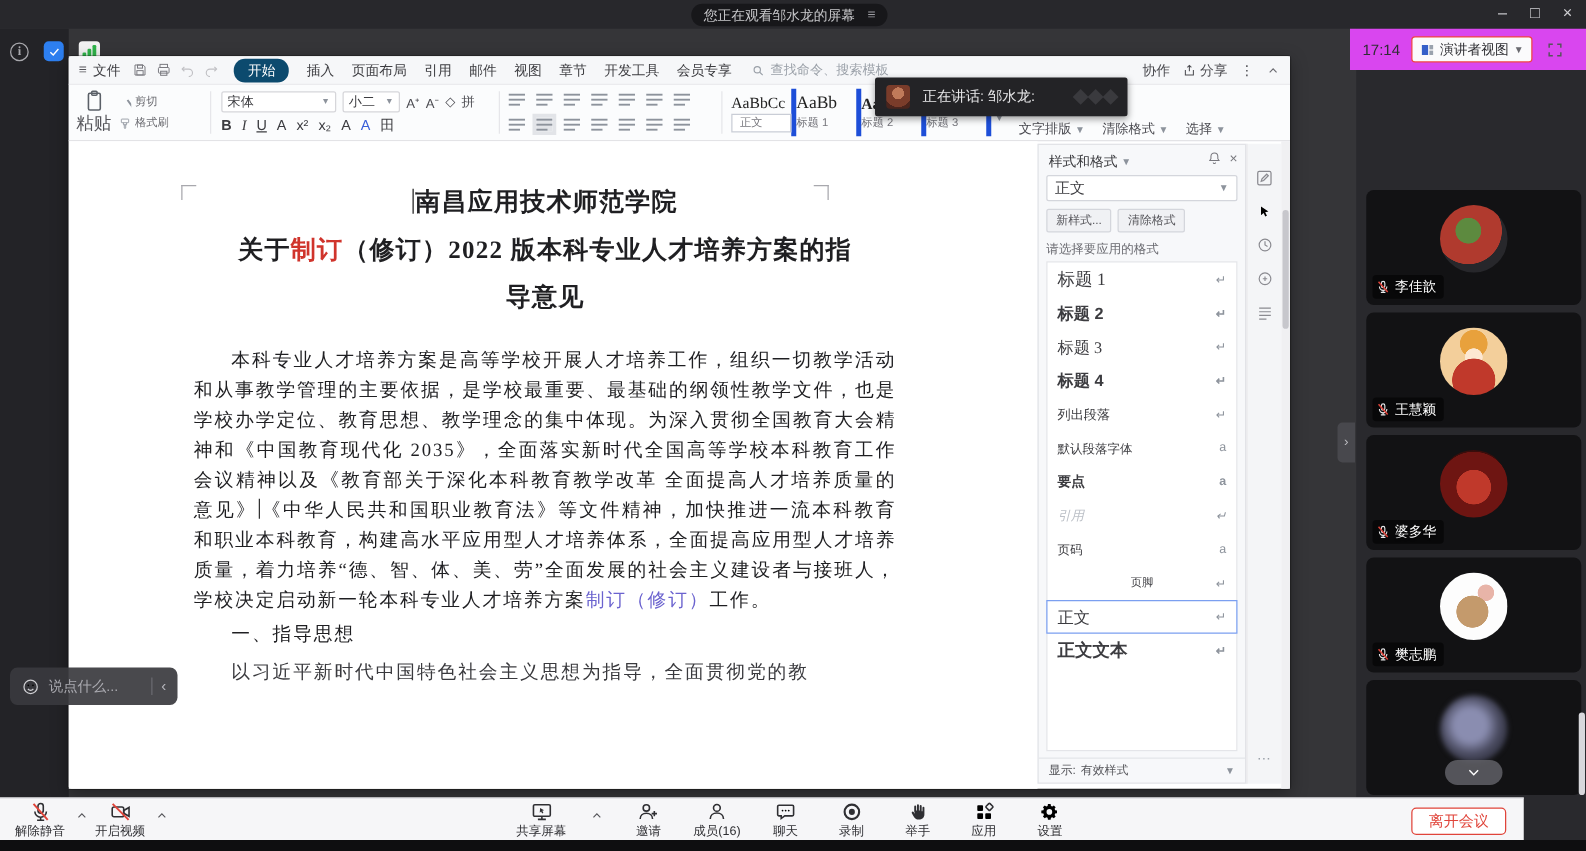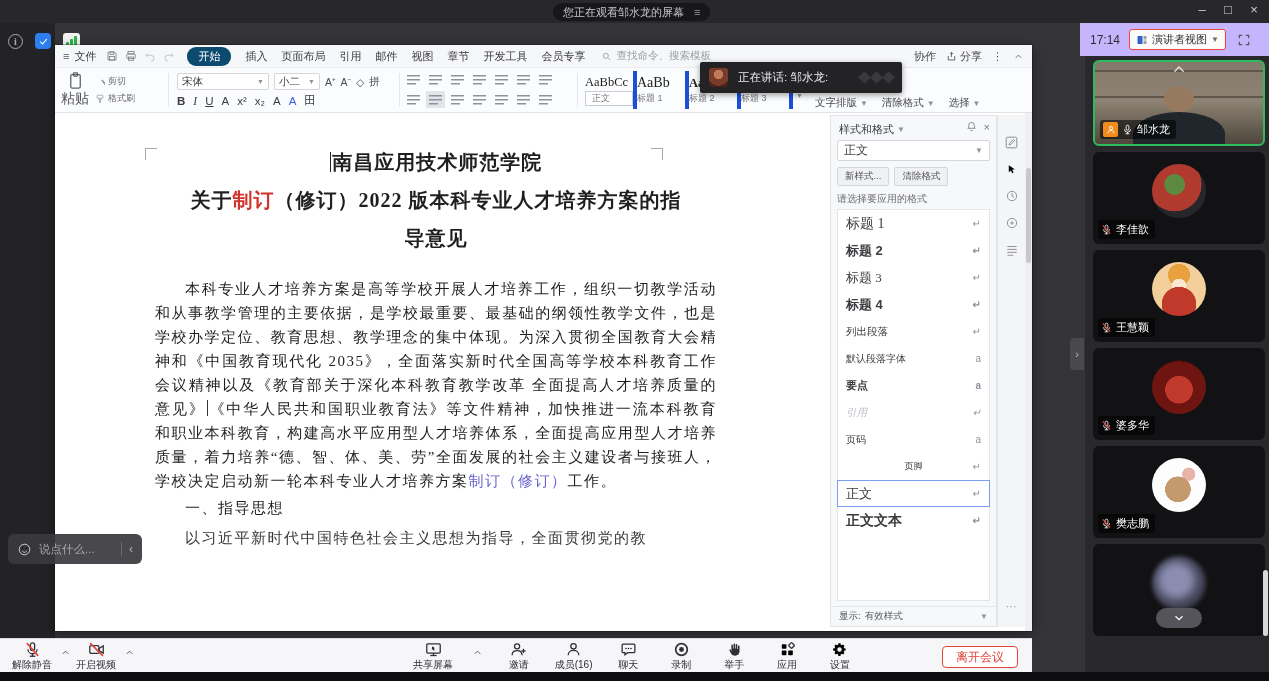--- a/index.html
+++ b/index.html
@@ -17,21 +17,21 @@
 
   
   .tl-ind{position:absolute;left:8px;top:33px;display:flex;gap:12px;align-items:center}
   .ico-info{width:15px;height:15px;border:1.5px solid #a8a8ad;border-radius:50%;color:#a8a8ad;
             font-size:10px;font-weight:bold;display:flex;align-items:center;justify-content:center;font-family:"Liberation Serif",serif}
   .ico-shield{width:16px;height:16px;border-radius:4px;background:#2d7ff0;display:flex;align-items:center;justify-content:center;color:#fff;font-size:10px}
   .ico-signal{width:17px;height:16px;border-radius:3px;background:#f2f2f2;display:flex;align-items:flex-end;justify-content:center;gap:1.5px;padding:3px 3px}
   .ico-signal i{display:block;width:2.5px;background:#2fb34a;border-radius:1px}
 
   
-  .tr-strip{position:absolute;left:1080px;top:23px;width:189px;height:33px;background:#c4b5fd;
+  .tr-strip{position:absolute;left:1080px;top:23px;width:189px;height:33px;background:#d946ef;
             display:flex;align-items:center;gap:9px;padding:0 10px;z-index:20}
   .tr-time{font-size:12px;color:#2e2e32}
   .viewbtn{display:flex;align-items:center;gap:4px;border:1px solid #ef4444;background:#fbfbfc;
            border-radius:3px;padding:2px 6px;font-size:11px;color:#2e2e32}
   .viewbtn .car{font-size:8px;color:#6b6b70}
   .fsbtn{margin-left:2px;display:flex}
 
   
   .wps{position:absolute;left:55px;top:45px;width:977px;height:586px;background:#fff;border-radius:2px;
        box-shadow:0 0 0 1px rgba(0,0,0,.25),0 4px 14px rgba(0,0,0,.35)}
@@ -169,21 +169,21 @@
         radial-gradient(circle at 50% 24%,#e8a13c 0 22%,rgba(0,0,0,0) 23%),#f3cf9b}
   .ava4{background:radial-gradient(circle at 50% 55%,#c0392b 0 34%,#6e1512 35% 70%,#3a0d0b 71%)}
   .ava5{background:radial-gradient(circle at 48% 58%,#c49a6c 0 30%,rgba(0,0,0,0) 31%),
         radial-gradient(circle at 68% 30%,#e8b4a8 0 12%,rgba(0,0,0,0) 13%),#fdfdfd}
   .ava6{background:radial-gradient(circle at 45% 45%,#8a8db0 0 30%,#4a4b60 55%,#2e2f3c 80%);filter:blur(2px)}
   .t6chev{position:absolute;left:50%;bottom:8px;width:46px;height:20px;margin-left:-23px;border-radius:10px;
           background:rgba(96,96,102,.85);display:flex;align-items:center;justify-content:center}
   .edge-scroll{position:absolute;right:1px;top:570px;width:5px;height:66px;background:#d8d8dc;border-radius:3px;z-index:26}
 
   
-  .btoolbar{position:absolute;left:0;top:638px;width:1032px;height:34px;background:#f6f6f8;border-top:1px solid #dedee2;z-index:60}
+  .btoolbar{position:absolute;left:0;top:638px;width:1219px;height:34px;background:#f6f6f8;border-top:1px solid #dedee2;z-index:60}
   .bbtn{position:absolute;top:2px;display:flex;flex-direction:column;align-items:center;width:56px}
   .bbtn .lb{font-size:10px;color:#2e2e32;margin-top:0px;white-space:nowrap}
   .bcaret{position:absolute;top:8px;color:#55555a}
   .centerbar{position:absolute;left:413px;top:2px;width:444px;display:flex;justify-content:space-between}
   .cbtn{display:flex;flex-direction:column;align-items:center;min-width:34px}
   .cbtn .lb{font-size:10px;color:#2e2e32;margin-top:0;white-space:nowrap}
   .leave{position:absolute;right:14px;top:7px;height:22px;padding:0 13px;border:1px solid #e0443a;border-radius:4px;
          background:#fff;color:#e0443a;font-size:12px;line-height:20px}
   .blackstrip{position:absolute;left:0;top:672px;width:1269px;height:9px;background:#0e0e10;z-index:70}
   .leftdark{position:absolute;left:0;top:23px;width:55px;height:615px;background:#232327}
@@ -647,39 +647,20 @@
       </svg>
     <span class="cp-text">说点什么...</span>
     <span class="cp-div"></span>
     <span class="cp-arrow">‹</span>
   </div>
 
   <div class="handle">›</div>
 
   <div class="sidebar">
 
-    <div class="tile speak t-v1">
-      <div class="v1-shelf"></div>
-      <div class="v1-head"></div>
-      <div class="v1-body"></div>
-      <svg class="ic v1-chev" width="16" height="10" viewBox="0 0 24 14" fill="none" stroke="rgba(255,255,255,.8)" stroke-width="2">
-          <polyline points="5,11 12,4 19,11"></polyline>
-        </svg>
-      <div class="badge">
-        <span class="sharebdg">
-          <svg class="ic" width="10" height="10" fill="none" stroke="#fff" stroke-width="2.2">
-              <use href="#i-person"></use>
-            </svg>
-        </span>
-        <svg class="ic" width="11" height="11" fill="none" stroke="#fff" stroke-width="2">
-            <use href="#i-mic"></use>
-          </svg>
-        <span class="nm">邹水龙</span>
-      </div>
-    </div>
 
     <div class="tile" style="top:129px">
       <div class="ava ava2"></div>
       <div class="badge">
         <svg class="ic" width="11" height="11" viewBox="0 0 24 24" fill="none" stroke="#e8e8ea" stroke-width="2">
             <use href="#i-mic"></use>
             <line x1="4" y1="3" x2="20" y2="21" stroke="#e0443a" stroke-width="2.6"></line>
           </svg>
         <span class="nm">李佳歆</span>
       </div>

